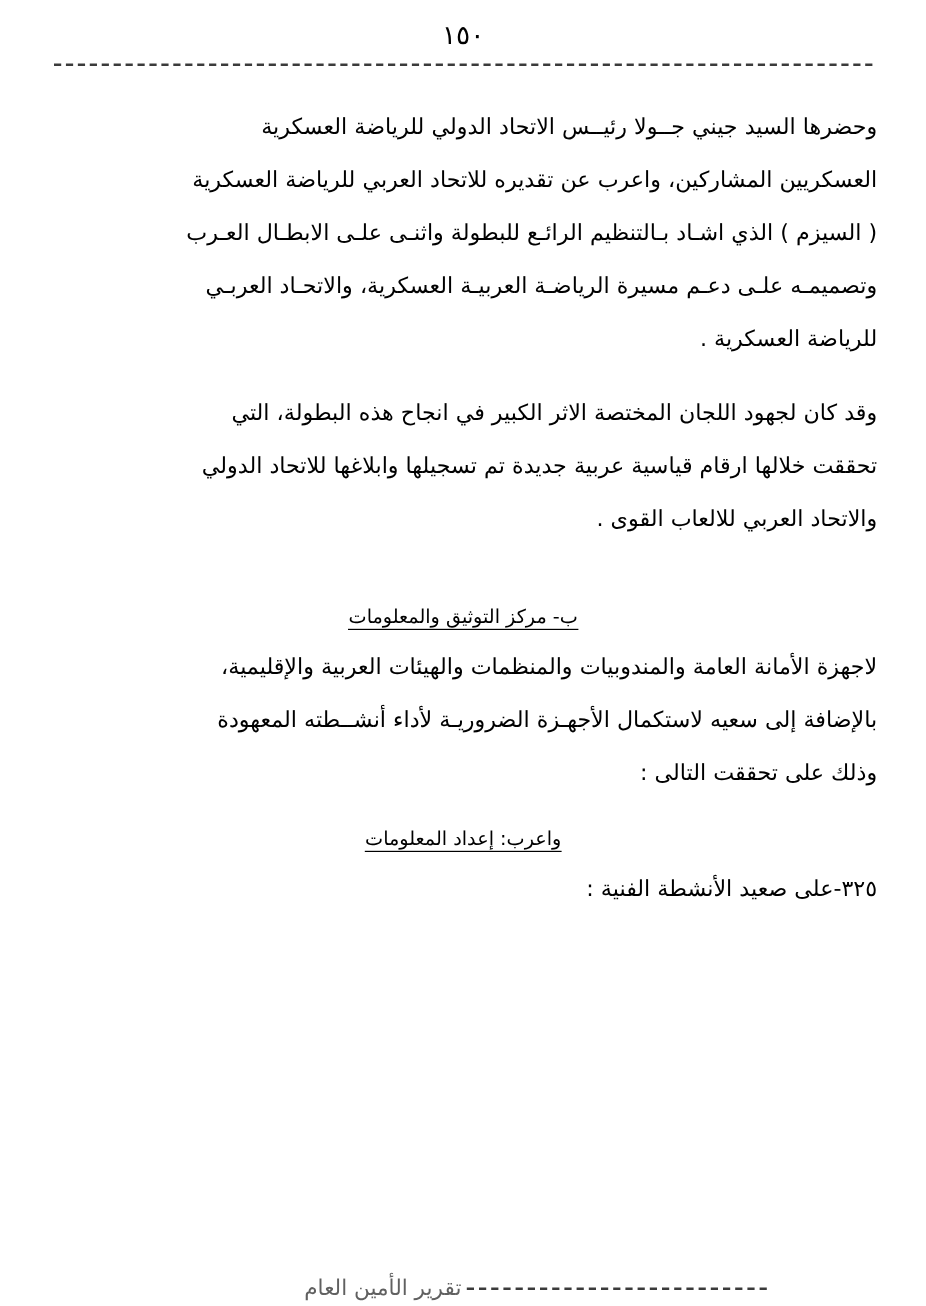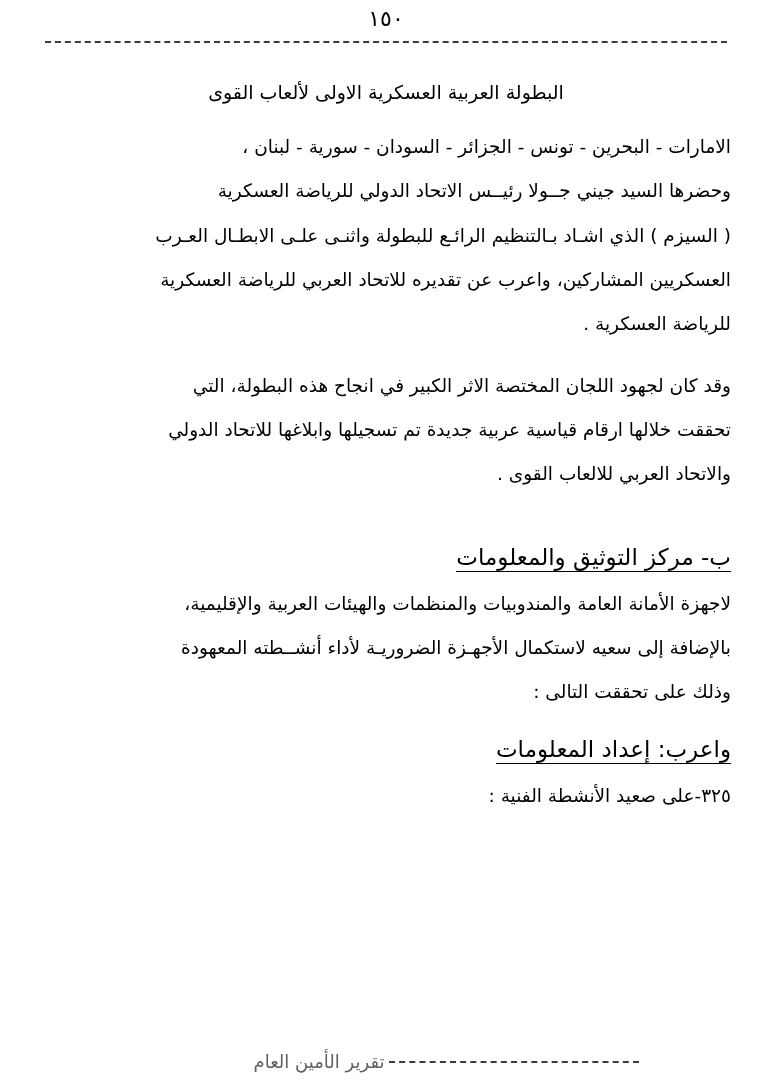--- a/index.html
+++ b/index.html
@@ -19,21 +19,21 @@
     position: relative;
     width: 772px;
     height: 1088px;
     box-sizing: border-box;
     padding: 0;
   }
   .page-number {
     text-align: center;
     font-size: 22px;
     letter-spacing: 1px;
-    margin-top: 6px;
+    margin-top: 18px;
     margin-bottom: 10px;
     font-family: "DejaVu Sans", sans-serif;
   }
   .rule-top {
     width: 682px;
     margin: 6px auto 0 auto;
     border-top: 2px dashed #1a1a1a;
     height: 0;
     opacity: 0.85;
   }
@@ -67,22 +67,22 @@
   .line-justify {
     text-align: justify;
   }
   .tight {
     margin-bottom: 2px;
   }
   .section-gap {
     height: 44px;
   }
   .subheading {
-    text-align: right;
-    font-size: 23px;
+    text-align: center;
+    font-size: 16px;
     margin: 0 0 14px 0;
     letter-spacing: 0.5px;
   }
   .underlined {
     display: inline-block;
     border-bottom: 1px solid #000;
     padding-bottom: 1px;
   }
   .small-gap {
     height: 18px;
@@ -126,26 +126,25 @@
 <body>
 
 <div class="page">
 
   <div class="page-number">١٥٠</div>
 
   <div class="rule-top"></div>
 
   <div class="content">
 
-    <div class="heading-center">البطولة العربية العسكرية الاولى لألعاب القوى</div>
 
-    <p class="para line-center tight">الامارات - البحرين - تونس - الجزائر - السودان - سورية - لبنان ،</p>
     <p class="para line-justify tight">وحضرها السيد جيني جــولا رئيــس الاتحاد الدولي للرياضة  العسكرية</p>
+    <p class="para line-justify tight">العسكريين المشاركين، واعرب عن تقديره للاتحاد العربي للرياضة العسكرية</p>
     <p class="para line-justify tight">( السيزم ) الذي اشـاد بـالتنظيم الرائـع للبطولة واثنـى علـى الابطـال العـرب</p>
-    <p class="para line-justify tight">العسكريين المشاركين، واعرب عن تقديره للاتحاد العربي للرياضة العسكرية</p>
+    <p class="para line-justify tight">وتصميمـه علـى دعـم مسيرة الرياضـة العربيـة العسكرية، والاتحـاد العربـي</p>
     <p class="para line-right tight">للرياضة العسكرية .</p>
 
     <div class="small-gap"></div>
 
     <p class="para line-justify tight">وقد كان لجهود اللجان المختصة الاثر الكبير في انجاح هذه البطولة، التي</p>
     <p class="para line-justify tight">تحققت خلالها ارقام قياسية عربية جديدة تم تسجيلها وابلاغها للاتحاد  الدولي</p>
     <p class="para line-right tight">والاتحاد العربي للالعاب القوى .</p>
 
     <div class="section-gap"></div>
 

